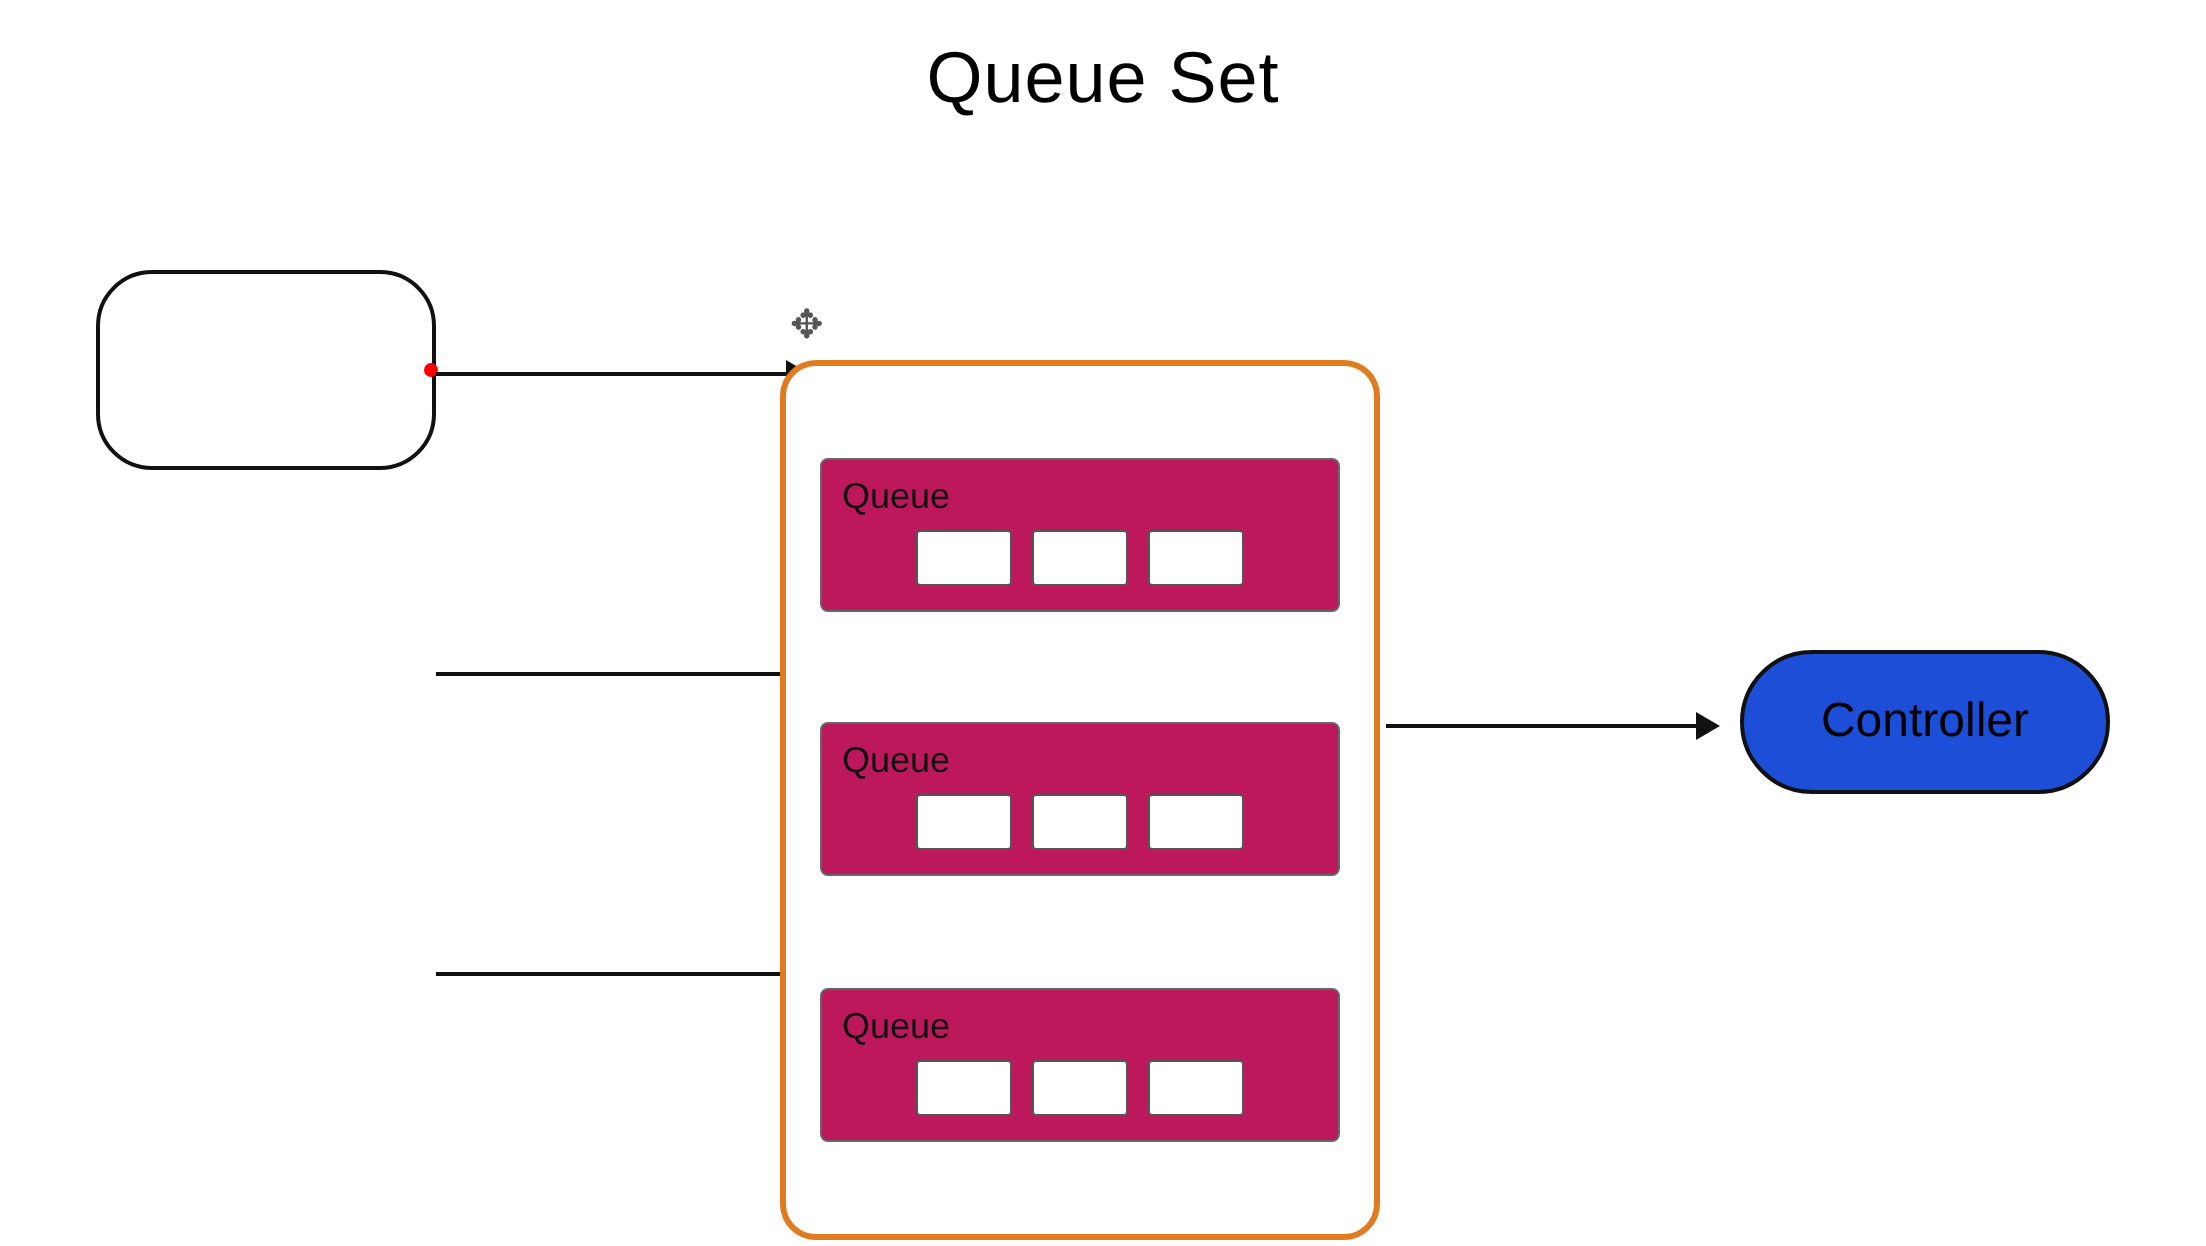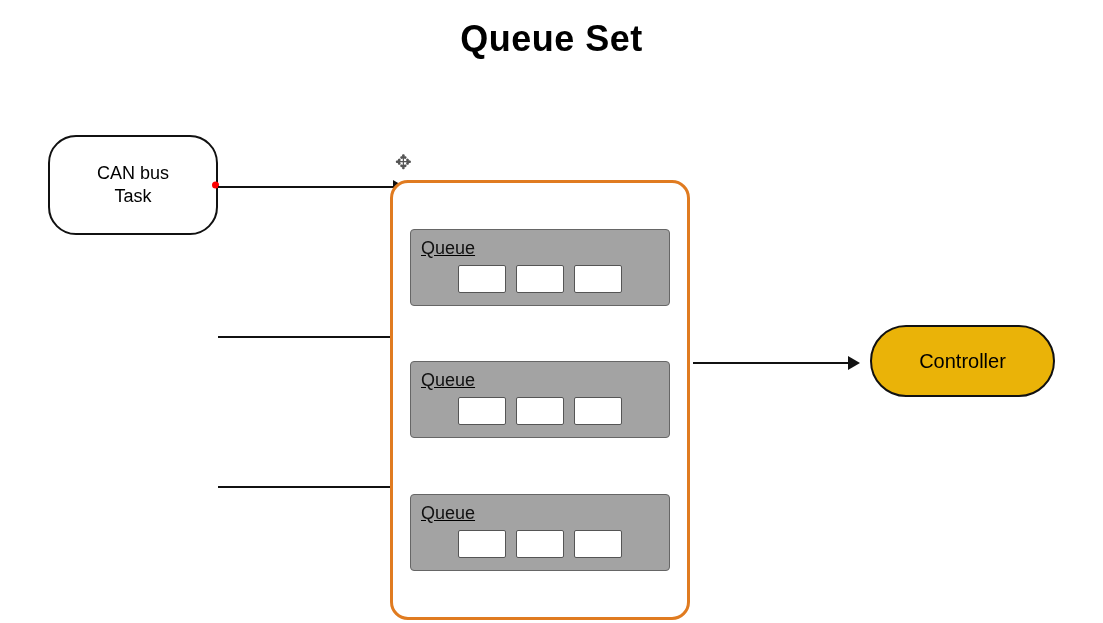--- a/index.html
+++ b/index.html
@@ -9,21 +9,21 @@
       font-family: Arial, sans-serif;
       width: 1103px;
       height: 623px;
       overflow: hidden;
       position: relative;
     }
 
     .page-title {
       text-align: center;
       font-size: 36px;
-      font-weight: bold;
+      font-weight: normal;
       padding-top: 18px;
       letter-spacing: 0.5px;
     }
 
     .diagram {
       position: absolute;
       top: 70px;
       left: 0;
       width: 1103px;
       height: 550px;
@@ -105,25 +105,24 @@
       display: flex;
       flex-direction: column;
       align-items: center;
       justify-content: space-around;
       padding: 18px 12px;
     }
 
     
     .queue-item {
       width: 260px;
-      background: #a3a3a3;
+      background: #be185d;
       border: 1.5px solid #666;
       border-radius: 4px;
       padding: 8px 8px 12px 8px;
-      text-decoration: underline;
     }
 
     .queue-label {
       font-size: 18px;
       color: #111;
       margin-bottom: 6px;
       padding-left: 2px;
     }
 
     .queue-slots {
@@ -142,25 +141,25 @@
 
     
     .controller-box {
       position: absolute;
       right: 48px;
       top: 255px;
       width: 185px;
       height: 72px;
       border: 2.5px solid #111;
       border-radius: 36px;
-      background: #eab308;
+      background: #1d4ed8;
       display: flex;
       align-items: center;
       justify-content: center;
-      font-size: 20px;
+      font-size: 24px;
       text-align: right;
     }
 
     
     .cursor-icon {
       position: absolute;
       left: 395px;
       top: 80px;
       font-size: 20px;
       color: #555;
@@ -170,22 +169,20 @@
 </head>
 <body>
 
 <h1 class="page-title">Queue Set</h1>
 
 <div class="diagram">
 
   <div class="cursor-icon">✥</div>
 
   <div class="task-box task-can">
-    <span style="white-space:pre-line;">CAN bus
-Task</span>
     <div class="red-dot"></div>
   </div>
 
 
 
   <div class="arrow" style="left:218px; top:110px;">
     <div class="arrow-line" style="width:175px;"></div>
     <div class="arrow-head"></div>
   </div>
 

